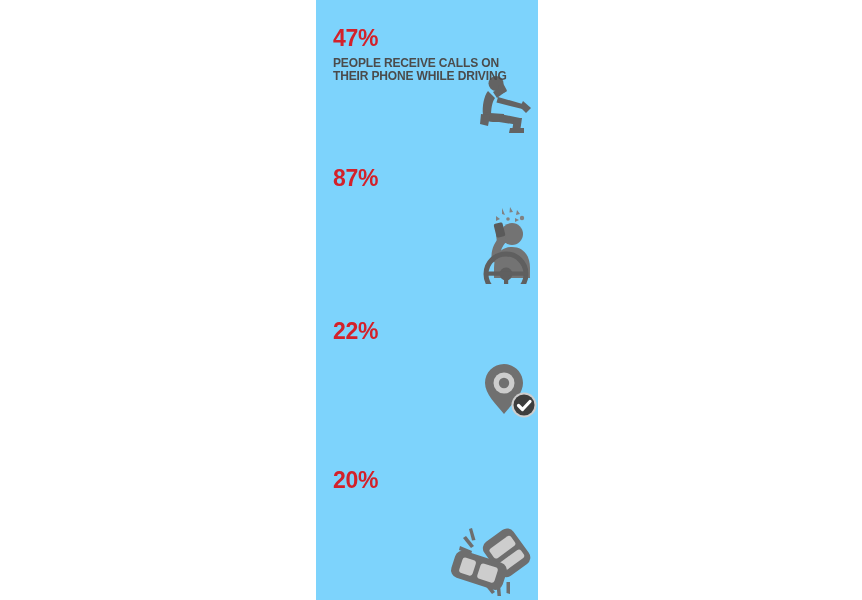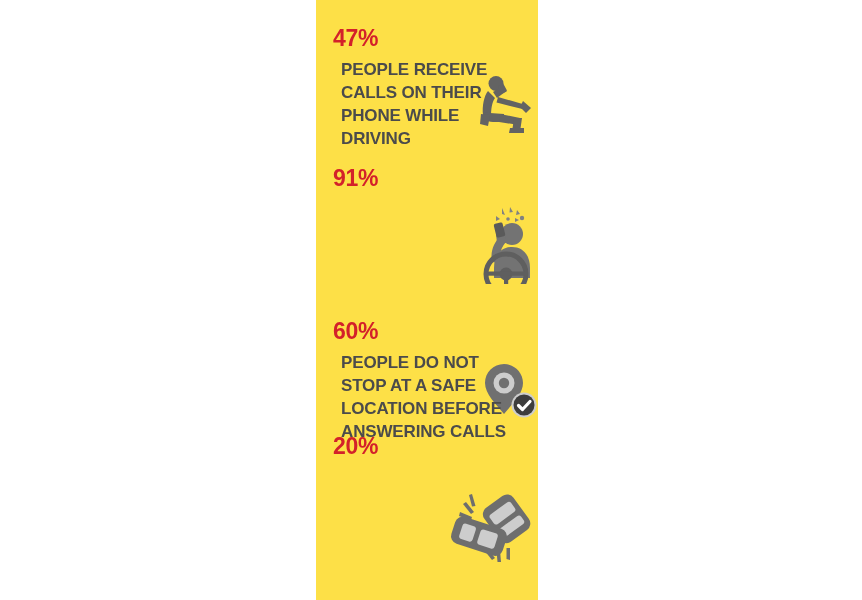--- a/index.html
+++ b/index.html
@@ -14,21 +14,21 @@
     overflow: hidden;
     font-family: "Liberation Sans", sans-serif;
   }
 
   #panel {
     position: absolute;
     left: 316px;
     top: 0;
     width: 222px;
     height: 600px;
-    background: #fde047;
+    background: #7dd3fc;
     overflow: hidden;
   }
 
   .stat-block {
     position: absolute;
     left: 0;
     width: 222px;
   }
 
   .stat-inner {
@@ -44,25 +44,25 @@
     font-size: 23px;
     letter-spacing: -0.3px;
     line-height: 24px;
     margin: 0 0 7px 0;
   }
 
   .desc {
     color: #4b4b4b;
     font-family: "Liberation Sans", sans-serif;
     font-weight: bold;
-    font-size: 17px;
-    line-height: 23px;
+    font-size: 12px;
+    line-height: 13px;
     letter-spacing: -0.15px;
     text-transform: uppercase;
-    margin: 8px;
+    margin: 0;
     max-width: 178px;
     position: relative;
     z-index: 2;
   }
 
   .icon-wrap {
     position: absolute;
     z-index: 1;
   }
 
@@ -103,21 +103,21 @@
           <path d="M36 54 L50 54 L50 59 L35 59 Z"></path>
 
           <path d="M7 40 L16 41 L14 52 L6 50 Z"></path>
         </g>
       </svg>
     </div>
   </div>
 
   <div class="stat-block" style="top:166px;">
     <div class="stat-inner">
-      <div class="pct">91%</div>
+      <div class="pct">87%</div>
     </div>
     <div class="icon-wrap" style="left:156px; top:40px;">
       <svg width="66" height="78" viewBox="0 0 66 78">
         <g fill="#818181">
 
           <path d="M30 2 L33 9 L30 8 Z"></path>
           <path d="M38 1 L41 6 L37.5 6.5 Z"></path>
           <path d="M45 4 L48 8 L44 9 Z"></path>
           <path d="M24 10 L28 13 L24 15 Z"></path>
           <path d="M43 12 L47 14 L43 16 Z"></path>
@@ -142,38 +142,37 @@
           <circle cx="34" cy="68" r="6.5" fill="#5f5f5f"></circle>
           <rect x="15" y="65.5" width="38" height="4.2" fill="#5f5f5f"></rect>
           <rect x="32" y="68" width="4.2" height="20" fill="#5f5f5f"></rect>
         </g>
       </svg>
     </div>
   </div>
 
   <div class="stat-block" style="top:319px;">
     <div class="stat-inner">
-      <div class="pct">60%</div>
-      <div class="desc">PEOPLE DO NOT STOP AT A SAFE LOCATION BEFORE ANSWERING CALLS</div>
+      <div class="pct">22%</div>
     </div>
     <div class="icon-wrap" style="left:166px; top:44px;">
       <svg width="56" height="56" viewBox="0 0 56 56">
 
         <path d="M22 1 C11.5 1 3 9.5 3 20 C3 31 14 41 22 51 C30 41 41 31 41 20 C41 9.5 32.5 1 22 1 Z" fill="#707070"></path>
         <circle cx="22" cy="20" r="10.5" fill="#cdcdcd"></circle>
         <circle cx="22" cy="20" r="5.2" fill="#707070"></circle>
 
         <circle cx="42" cy="42" r="12.5" fill="#cdcdcd"></circle>
         <circle cx="42" cy="42" r="10.5" fill="#3d3d3d"></circle>
         <path d="M36.5 42.5 L40.5 46.5 L48 38.5" fill="none" stroke="#ffffff" stroke-width="3.2" stroke-linecap="round" stroke-linejoin="round"></path>
       </svg>
     </div>
   </div>
 
-  <div class="stat-block" style="top:434px;">
+  <div class="stat-block" style="top:468px;">
     <div class="stat-inner">
       <div class="pct">20%</div>
     </div>
     <div class="icon-wrap" style="left:124px; top:56px;">
       <svg width="96" height="76" viewBox="0 0 96 76">
 
         <g fill="#6e6e6e">
           <path d="M26 12 L34 22 L31 24 L23 14 Z"></path>
           <path d="M20 22 L32 27 L31 30.5 L19 26 Z"></path>
           <path d="M32 4 L35.5 16 L32 16.5 L29 5 Z"></path>

